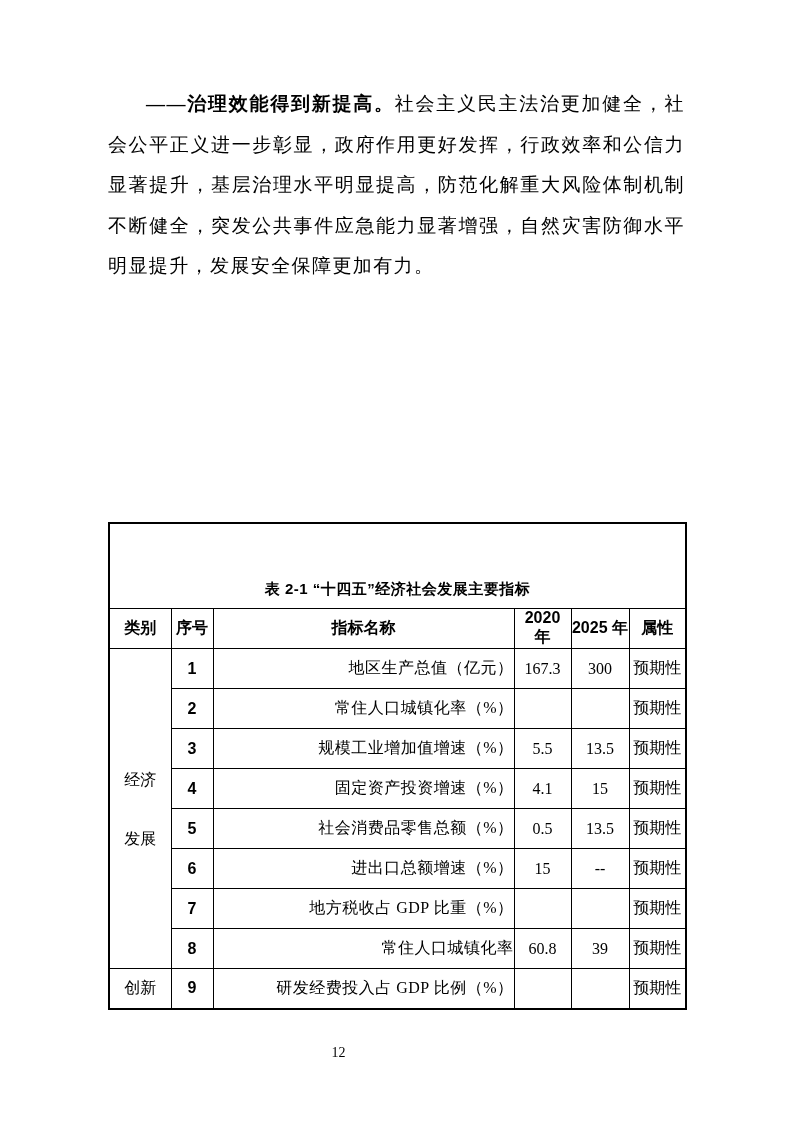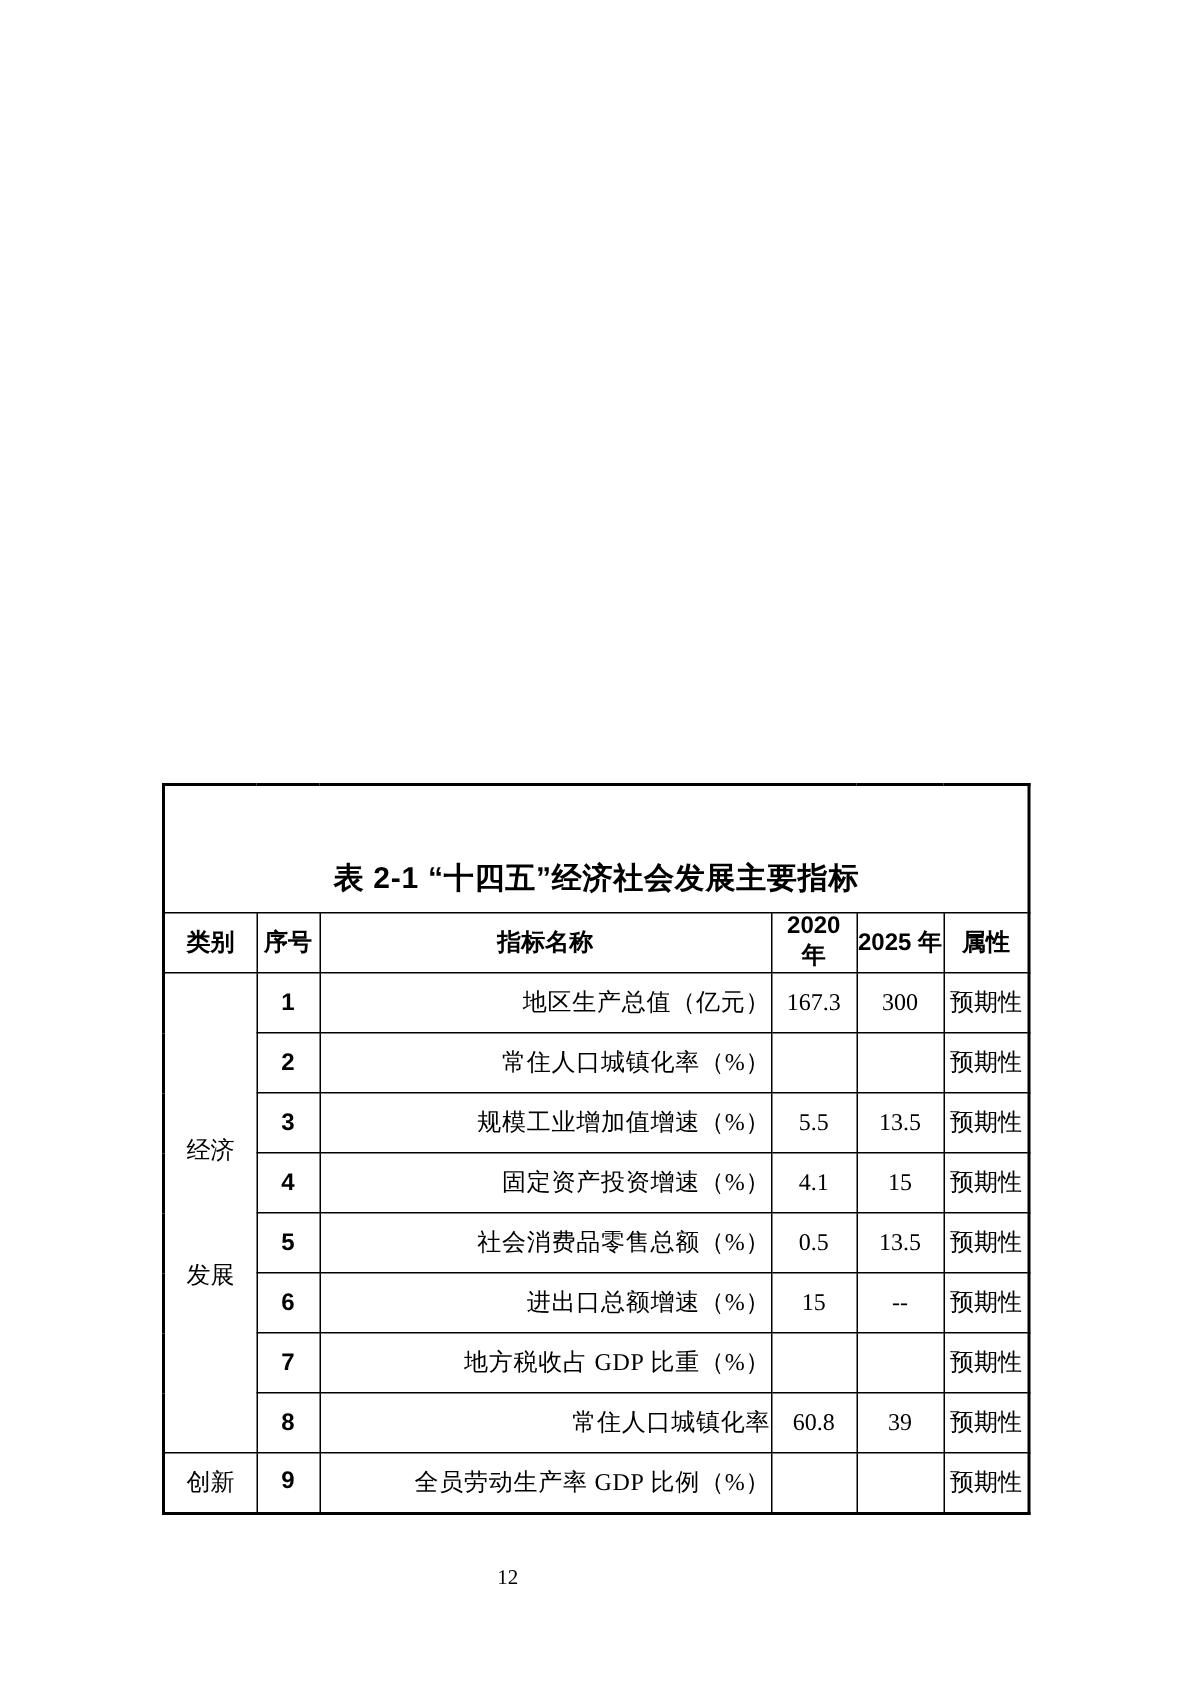--- a/index.html
+++ b/index.html
@@ -40,39 +40,39 @@
     border: 1px solid #000;
     padding: 0;
     overflow: hidden;
   }
   .title-cell {
     height: 75px;
     vertical-align: bottom;
     text-align: center;
     font-family: "Liberation Sans", sans-serif;
     font-weight: bold;
-    font-size: 20px;
+    font-size: 15px;
     padding-bottom: 9px !important;
     letter-spacing: 0.5px;
   }
   .head-cell {
     height: 37px;
     text-align: center;
     vertical-align: middle;
     font-family: "Liberation Sans", sans-serif;
     font-weight: bold;
     font-size: 16px;
   }
   tr.data-row { height: 40px; }
   .cat-cell {
     text-align: center;
     vertical-align: middle;
     font-size: 16px;
     white-space: pre-line;
-    line-height: 83px;
+    line-height: 59px;
   }
   .cat-cell-single {
     text-align: center;
     vertical-align: middle;
     font-size: 16px;
   }
   .no-cell {
     text-align: center;
     vertical-align: middle;
     font-family: "Liberation Sans", sans-serif;
@@ -96,20 +96,21 @@
     width: 677px; text-align: center;
     font-size: 14px;
   }
 </style>
 </head>
 <body>
 
 <div class="page">
 
   <div class="text-block">
+    <p class="para"><span class="lead">——治理效能得到新提高。</span><span>社会主义民主法治更加健全，社会公平正义进一步彰显，政府作用更好发挥，行政效率和公信力显著提升，基层治理水平明显提高，防范化解重大风险体制机制不断健全，突发公共事件应急能力显著增强，自然灾害防御水平明显提升，发展安全保障更加有力。</span></p>
   </div>
 
   <div class="table-wrap">
     <table class="indicators">
       <colgroup>
         <col style="width:62px">
         <col style="width:42px">
         <col style="width:301px">
         <col style="width:57px">
         <col style="width:58px">
@@ -181,21 +182,21 @@
       <tr class="data-row">
         <td class="no-cell">8</td>
         <td class="name-cell">常住人口城镇化率</td>
         <td class="val-cell">60.8</td>
         <td class="val-cell">39</td>
         <td class="attr-cell">预期性</td>
       </tr>
       <tr class="data-row">
         <td class="cat-cell-single">创新</td>
         <td class="no-cell">9</td>
-        <td class="name-cell">全员劳动生产率 GDP 比例（%）</td>
+        <td class="name-cell">研发经费投入占 GDP 比例（%）</td>
         <td class="val-cell"></td>
         <td class="val-cell"></td>
         <td class="attr-cell">预期性</td>
       </tr>
     </tbody>
       </table>
   </div>
 
   <div class="page-num">12</div>
 

